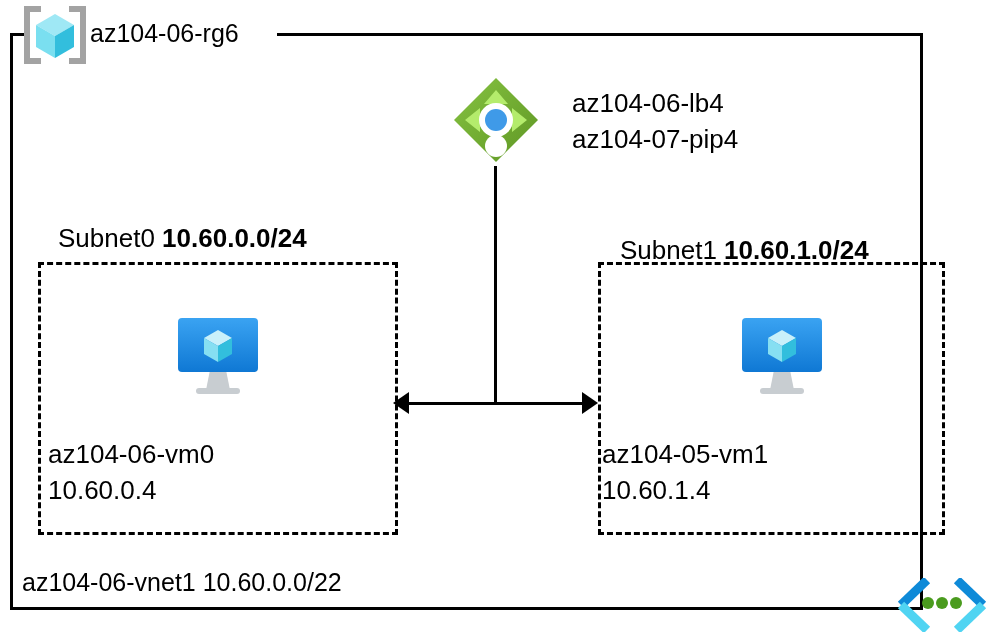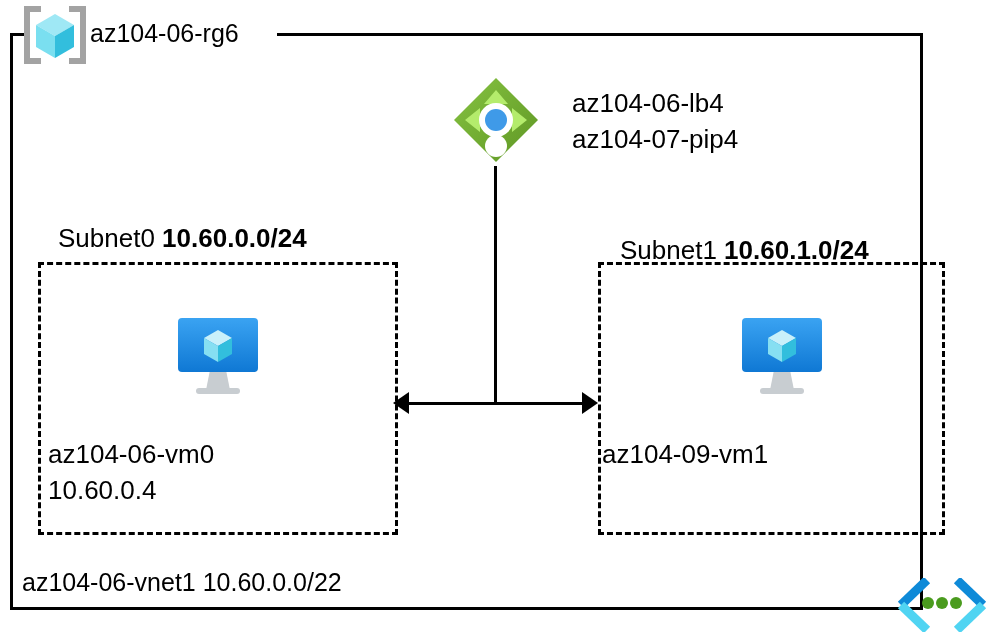--- a/index.html
+++ b/index.html
@@ -246,21 +246,22 @@
       </defs>
       <rect x="24" y="74" width="44" height="6" rx="3" fill="#c8cdd1"></rect>
       <path d="M38 56 L54 56 L58 76 L34 76 Z" fill="#c8cdd1"></path>
       <rect x="6" y="4" width="80" height="54" rx="4" fill="url(#monGrad1)"></rect>
       <path d="M46 16 L60 24 L46 32 L32 24 Z" fill="#c9f0fa"></path>
       <path d="M32 24 L46 32 L46 48 L32 40 Z" fill="#86dff2"></path>
       <path d="M60 24 L60 40 L46 48 L46 32 Z" fill="#32bedd"></path>
     </svg>
   </div>
   <div class="vm-labels" id="vm1-labels">
-    <div>az104-09-vm1</div>
+    <div>az104-05-vm1</div>
+    <div>10.60.1.4</div>
   </div>
 
   <div id="vnet-label">az104-06-vnet1 10.60.0.0/22</div>
   <div id="vnet-icon">
     <svg viewBox="0 0 98 54" width="98" height="54" xmlns="http://www.w3.org/2000/svg">
 
       <path d="M34 2 L8 27" fill="none" stroke="#0e8ad8" stroke-width="9" stroke-linecap="butt"></path>
 
       <path d="M8 27 L34 52" fill="none" stroke="#50d4f2" stroke-width="9" stroke-linecap="butt"></path>
 

